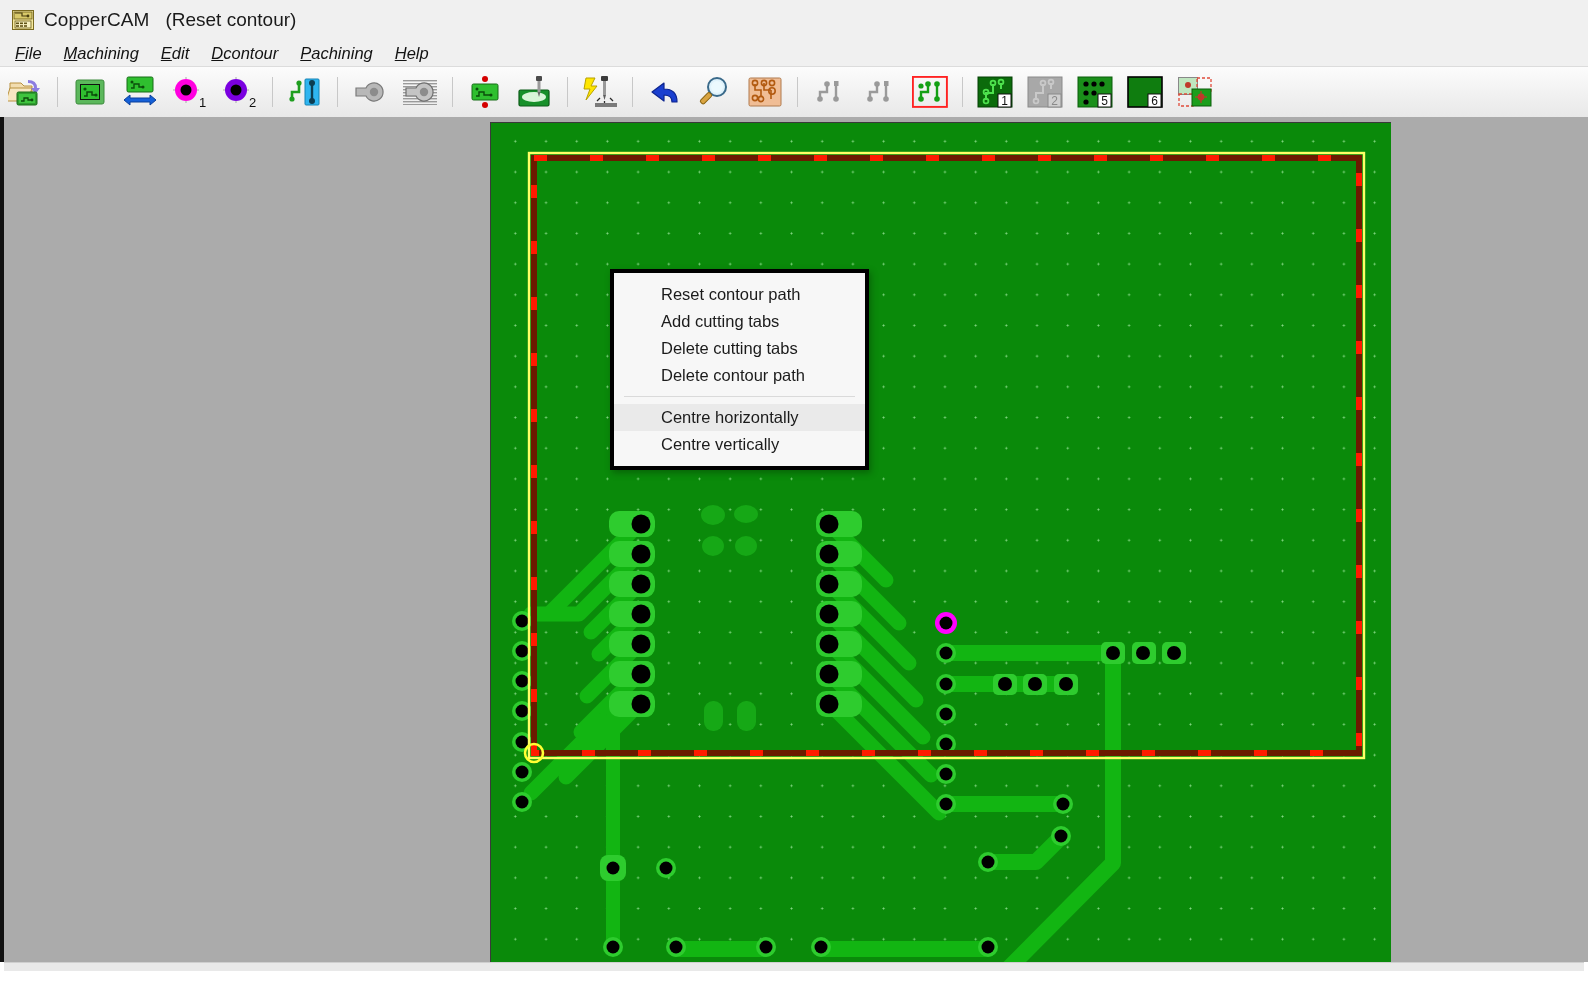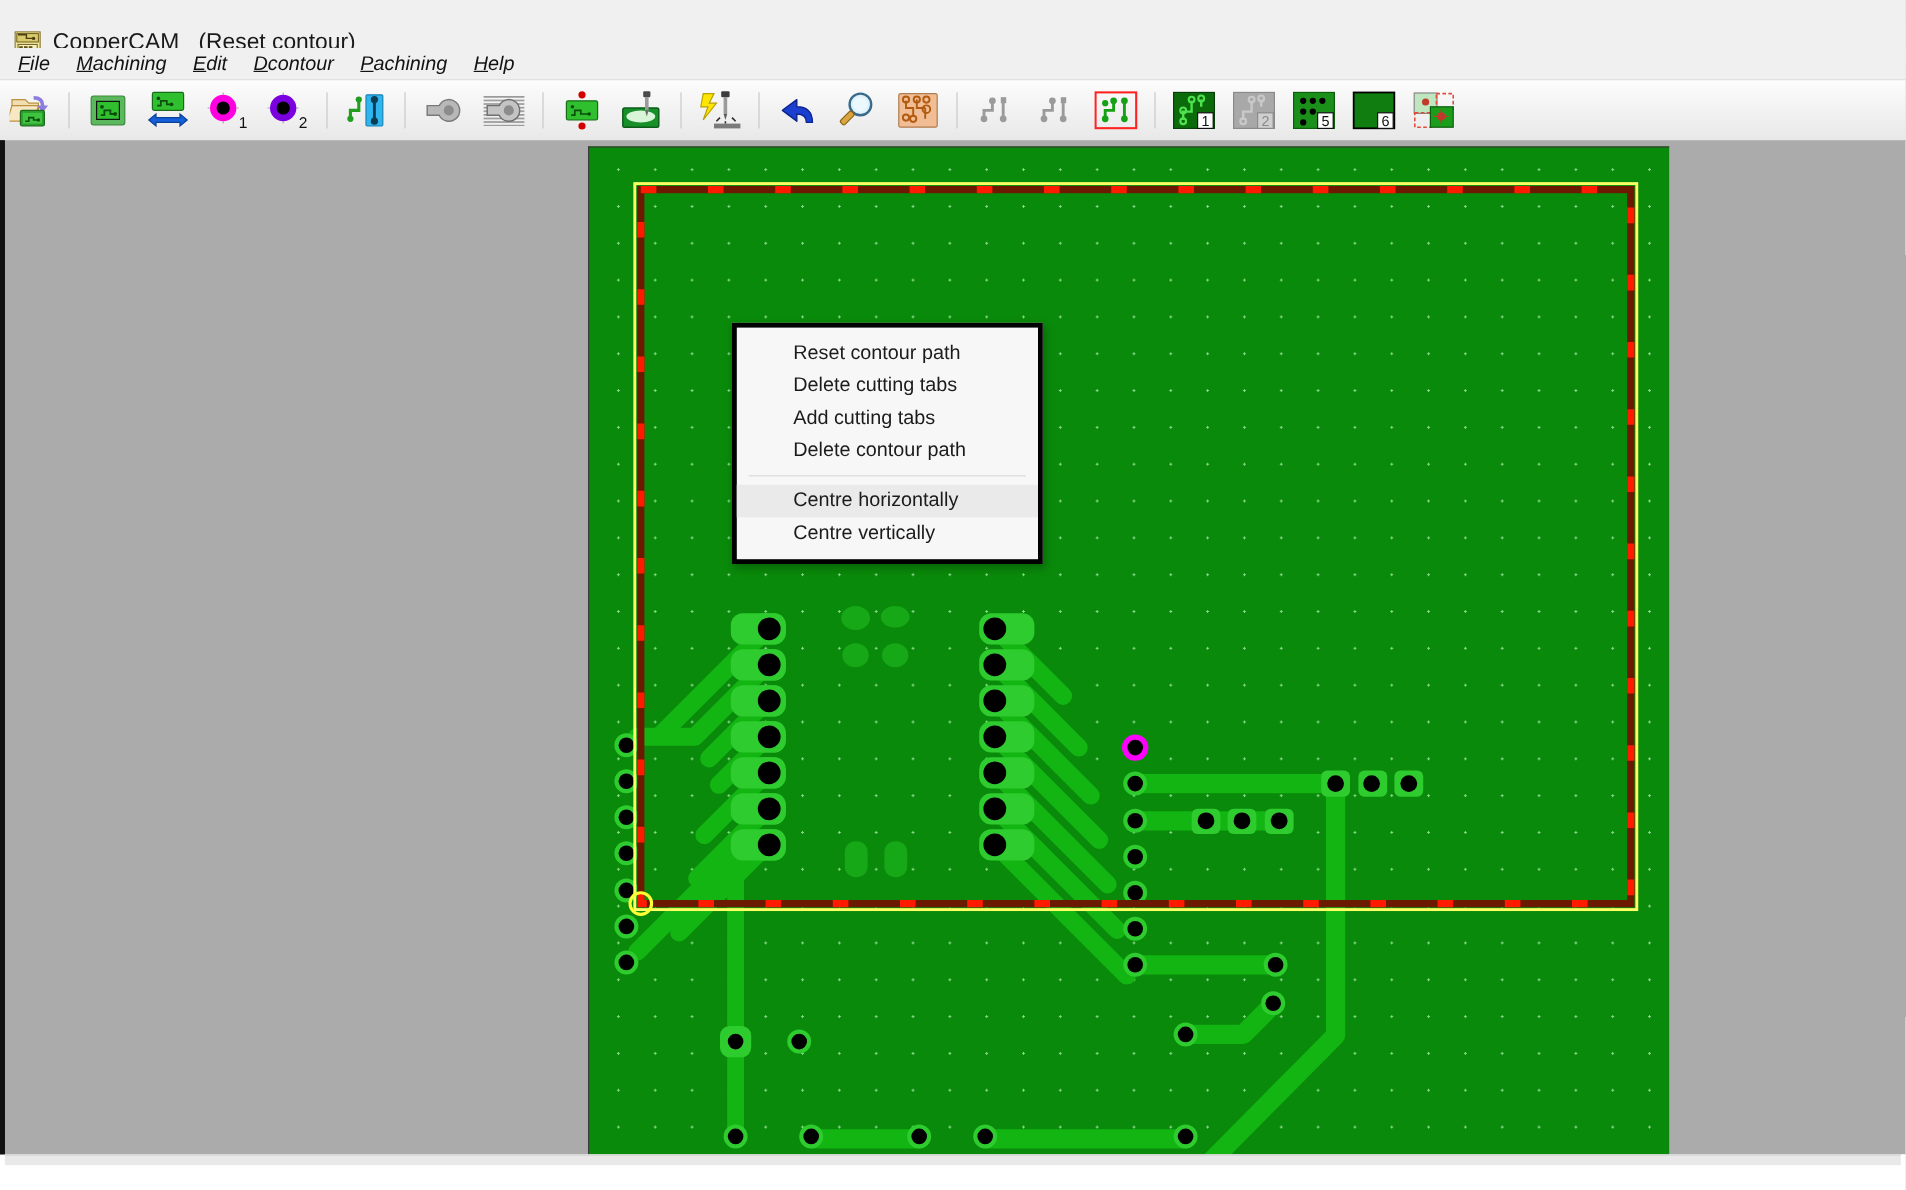--- a/index.html
+++ b/index.html
@@ -8,21 +8,21 @@
     background:#ffffff;
     font-family:"Liberation Sans", sans-serif;
     -webkit-font-smoothing:antialiased;
   }
   #app{position:relative;width:1588px;height:992px;background:#f0f0f0;}
 
   
   .titlebar{
     position:absolute;left:0;top:0;width:1588px;height:40px;
     background:#f0f0f0;
-    display:flex;align-items:center;margin-top:16px;
+    display:flex;align-items:center;
   }
   .titlebar .app-icon{
     width:22px;height:20px;margin-left:12px;margin-right:10px;
     position:relative;flex:0 0 auto;
   }
   .titlebar .title-text{
     font-size:19px;color:#1a1a1a;letter-spacing:.1px;
     white-space:nowrap;
   }
   .titlebar .title-sub{
@@ -665,22 +665,22 @@
         <g stroke="#ffffff" stroke-width="3" fill="none">
           <circle cx="36" cy="925" r="17"></circle>
           <line x1="36" y1="895" x2="36" y2="955"></line>
           <line x1="8" y1="925" x2="66" y2="925"></line>
         </g>
       </svg>
     </div>
 
     <div class="ctxmenu" id="ctxmenu">
         <div class="ctx-item">Reset contour path</div>
+        <div class="ctx-item">Add cutting tabs</div>
         <div class="ctx-item">Delete cutting tabs</div>
-        <div class="ctx-item">Add cutting tabs</div>
         <div class="ctx-item">Delete contour path</div>
         <div class="ctx-sep"></div>
         <div class="ctx-item hl">Centre horizontally</div>
         <div class="ctx-item">Centre vertically</div>
       </div>
   </div>
 
   <div class="statusbar">
     <div class="inner"></div>
   </div>

